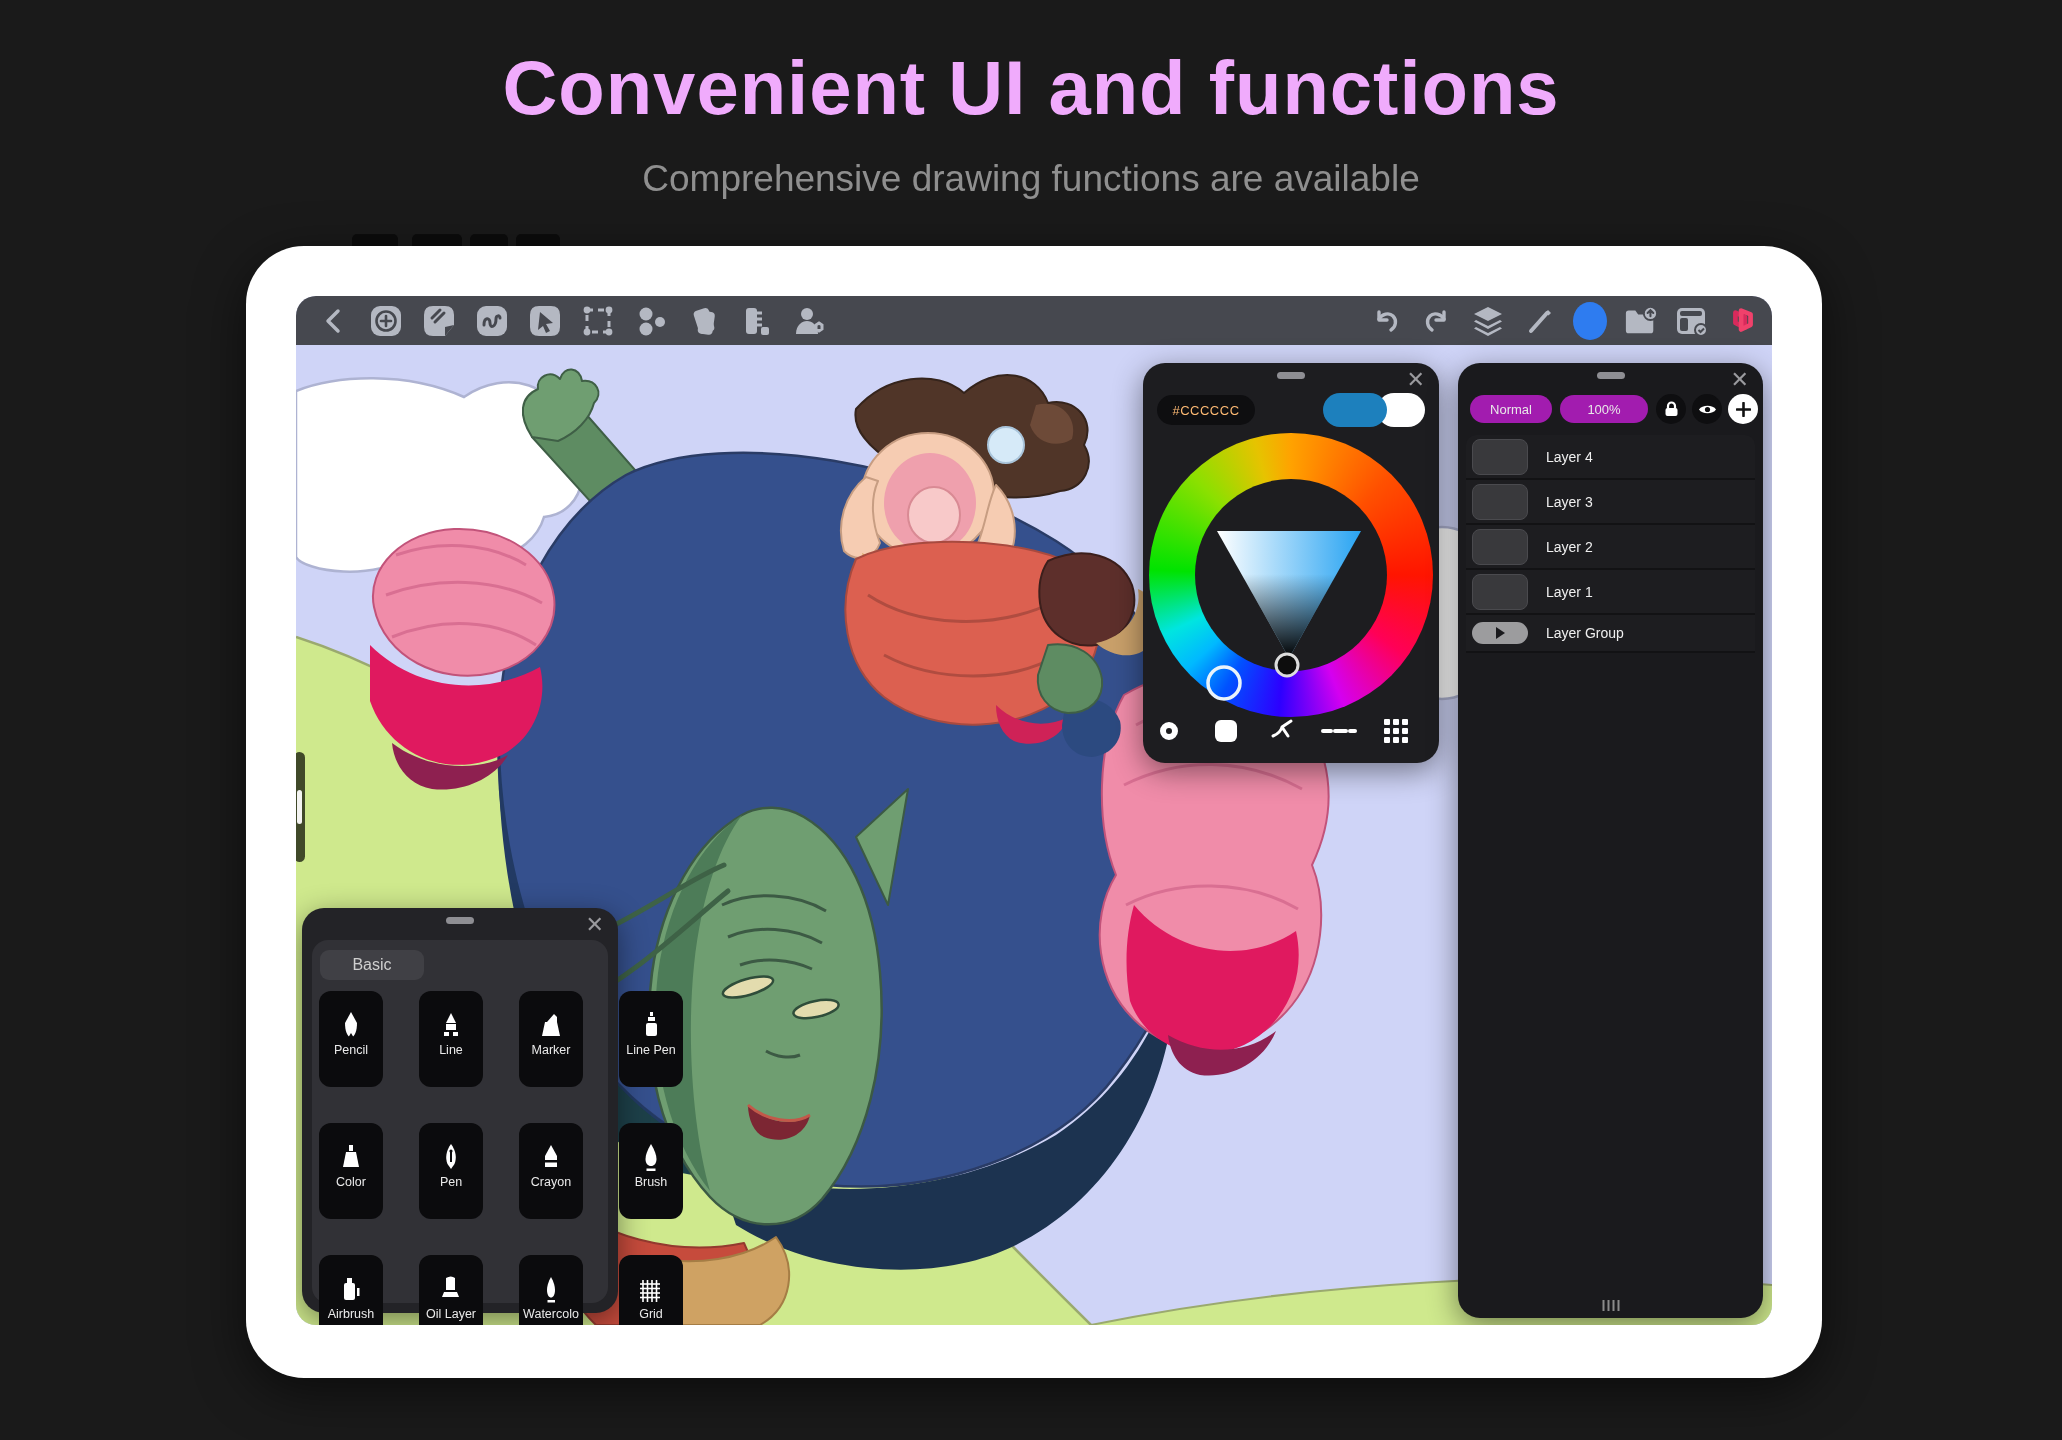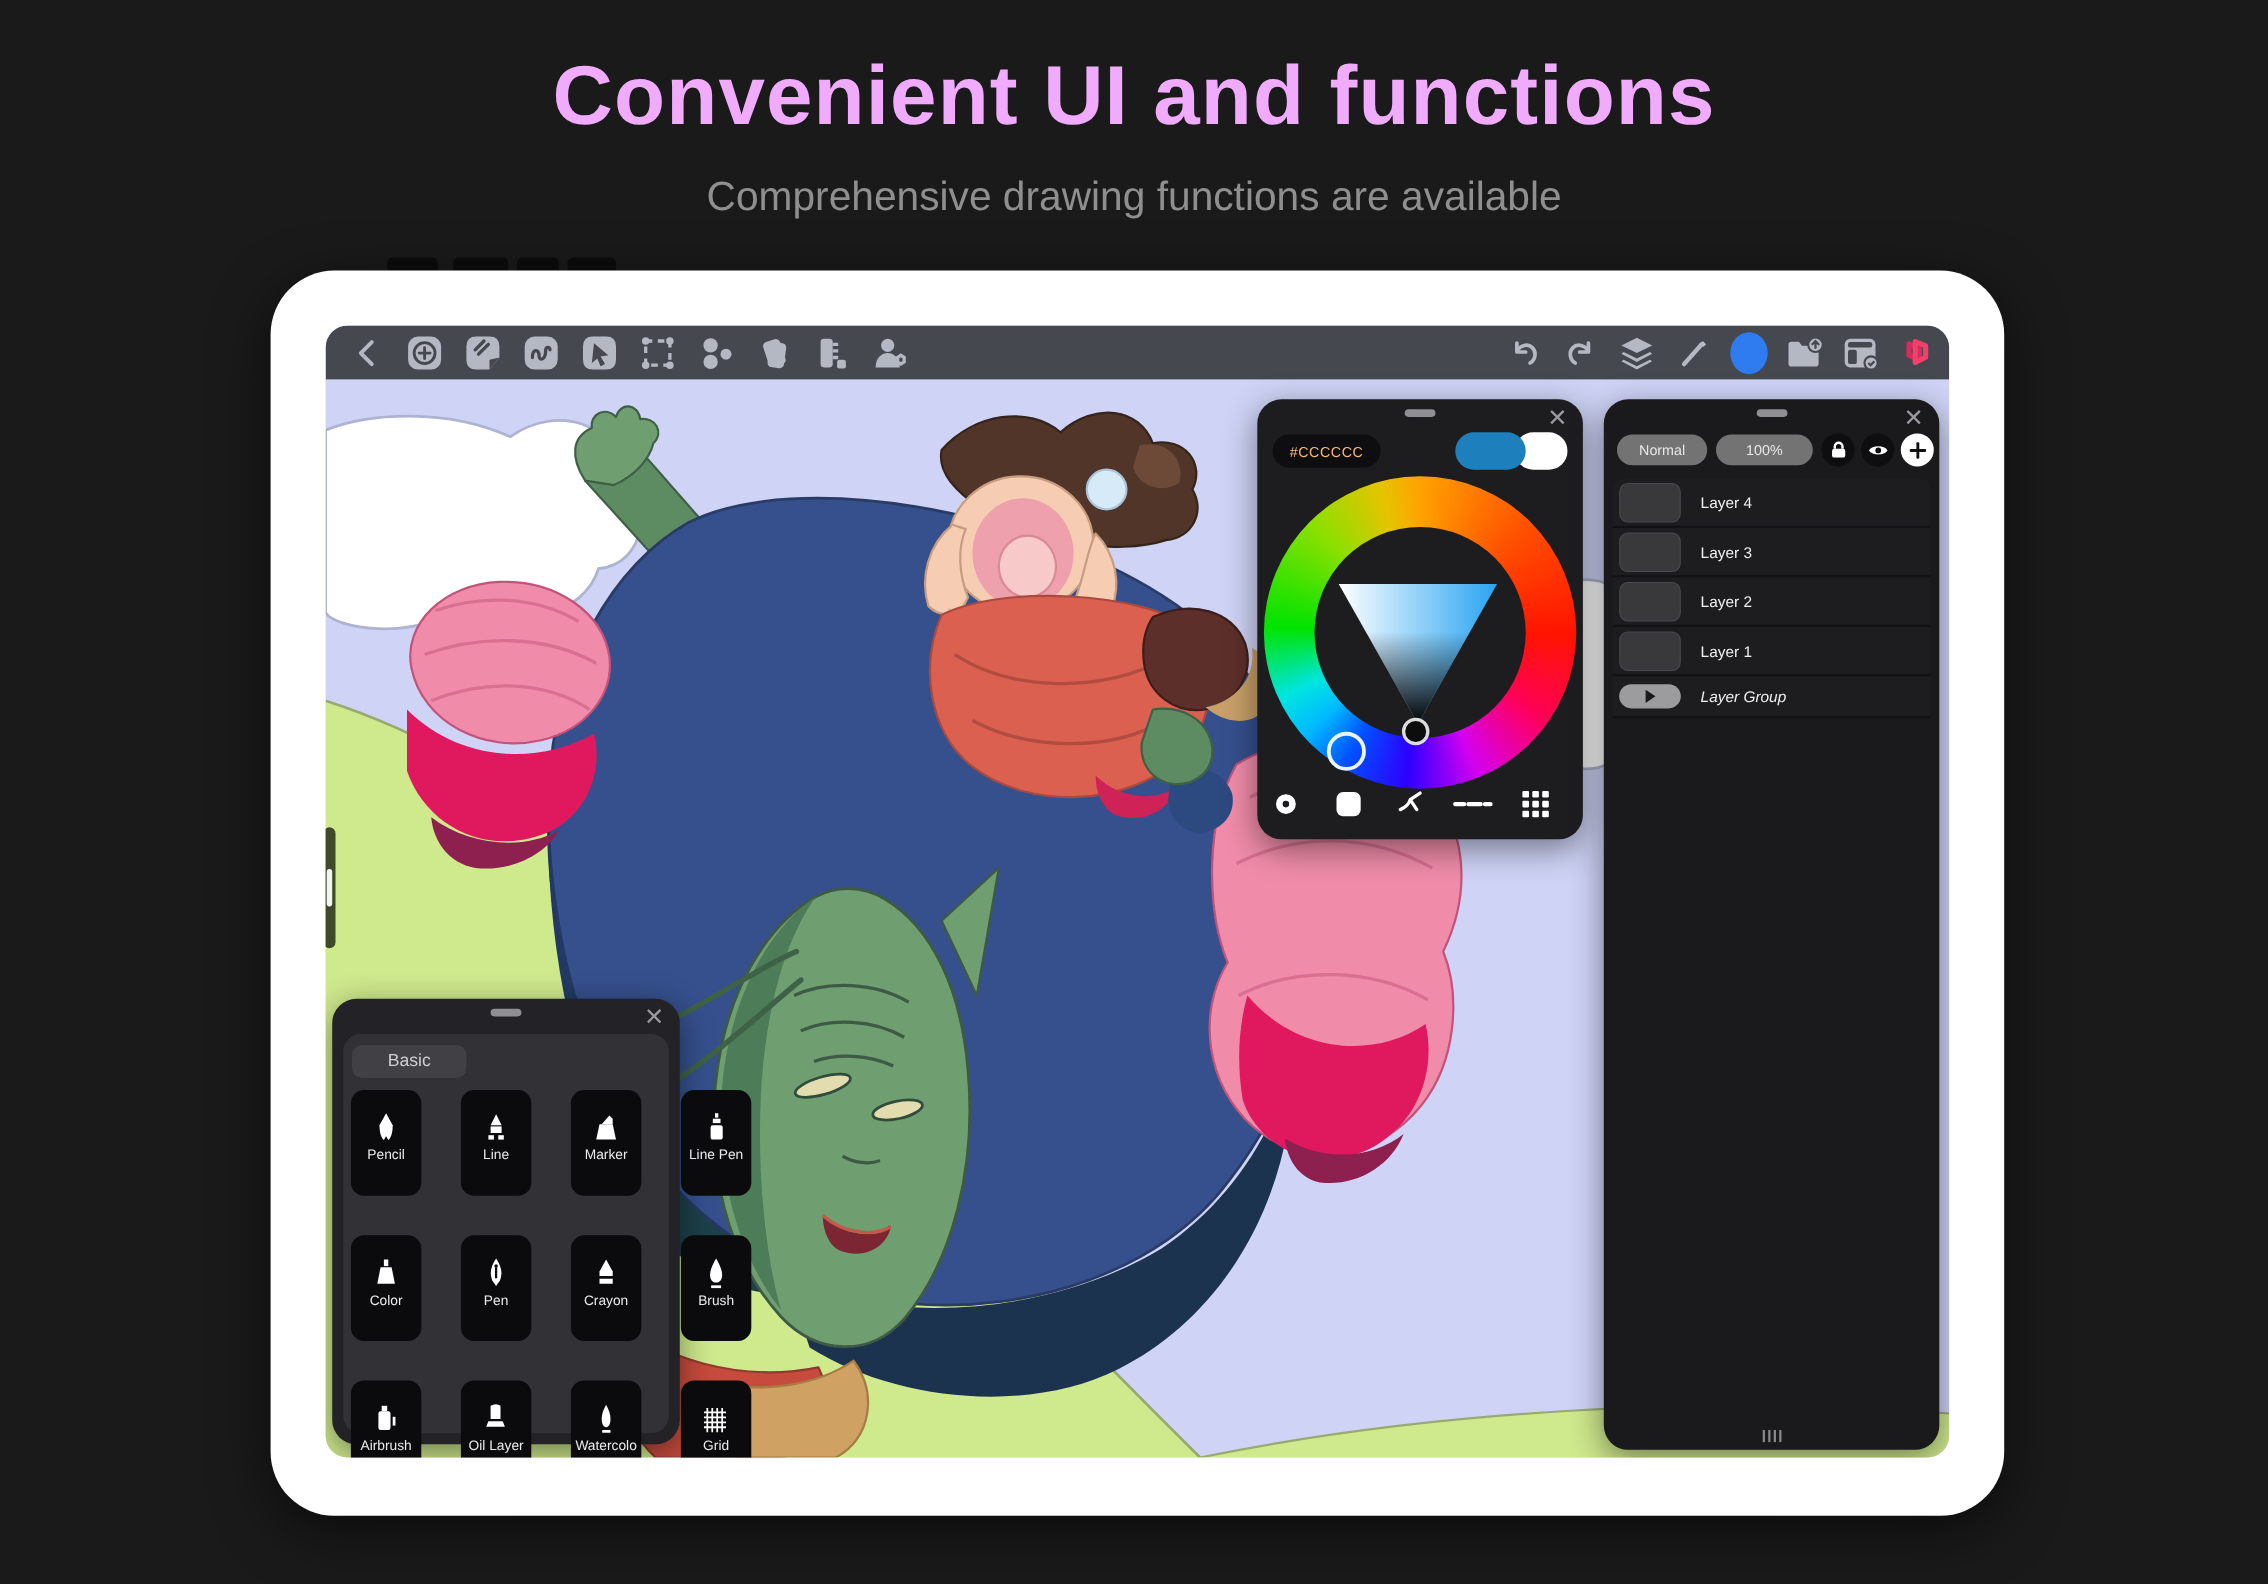--- a/index.html
+++ b/index.html
@@ -53,31 +53,31 @@
   .cp-modes{position:absolute;left:0;bottom:14px;width:100%;height:36px;}
   .cp-mode{position:absolute;top:0;width:36px;height:36px;display:flex;align-items:center;justify-content:center;cursor:pointer;}
   .donut{width:18px;height:18px;border:6px solid #fff;border-radius:50%;}
   .sq{width:22px;height:22px;background:#fff;border-radius:6px;}
   .bars span{display:block;height:4px;border-radius:2px;background:#fff;margin:5px 0;}
   .gridic{display:grid;grid-template-columns:repeat(3,6px);grid-gap:3px;}
   .gridic i{width:6px;height:6px;background:#fff;border-radius:1px;}
 
   
   #layers-panel{left:1162px;top:67px;width:305px;height:955px;background:#1a1a1d;}
-  .lp-pill{position:absolute;top:32px;height:28px;border-radius:14px;background:#737373;color:#e8e8e8;
+  .lp-pill{position:absolute;top:32px;height:28px;border-radius:14px;background:#a21caf;color:#e8e8e8;
     font-size:13px;display:flex;align-items:center;justify-content:center;cursor:pointer;}
   .lp-circle{position:absolute;top:31px;width:30px;height:30px;border-radius:50%;background:#0e0e10;
     display:flex;align-items:center;justify-content:center;cursor:pointer;}
   .lp-circle.white{background:#ffffff;}
   .layer-list{position:absolute;left:8px;right:8px;top:72px;}
   .layer-row{position:relative;height:45px;background:#1d1d20;border-bottom:2px solid #121214;
     display:flex;align-items:center;cursor:pointer;}
   .layer-row:first-child{border-radius:10px 10px 0 0;}
   .layer-thumb{width:56px;height:36px;border-radius:8px;background:#39393c;border:1px solid #4a4a4e;margin-left:6px;flex:none;}
-  .layer-row.group{height:38px;font-style:italic;}
+  .layer-row.group{height:38px;}
   .layer-row.group .layer-thumb{height:22px;border-radius:11px;background:#9c9c9e;border:none;
     display:flex;align-items:center;justify-content:center;}
   .layer-row.group .layer-thumb i{width:0;height:0;border-left:9px solid #1a1a1d;border-top:6px solid transparent;border-bottom:6px solid transparent;}
   .layer-row.bg{height:48px;border-radius:0 0 10px 10px;}
   .layer-row.bg .layer-thumb{height:40px;background:#ffffff;border:none;}
   .layer-name{color:#efefef;font-size:14px;margin-left:18px;text-align:center;}
   .lp-grip{position:absolute;bottom:7px;left:50%;transform:translateX(-50%);display:flex;gap:3px;cursor:grab;}
   .lp-grip i{width:2px;height:11px;background:#8a8a8a;}
 
   

